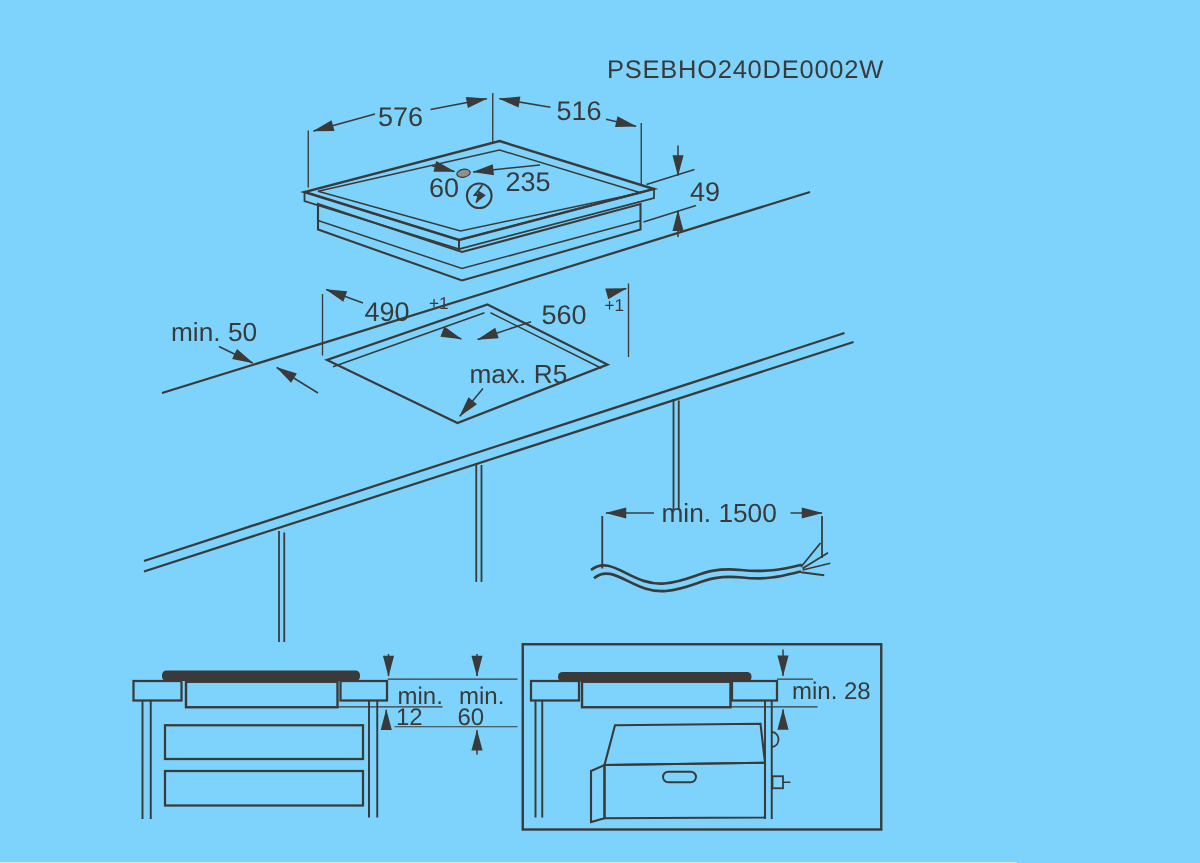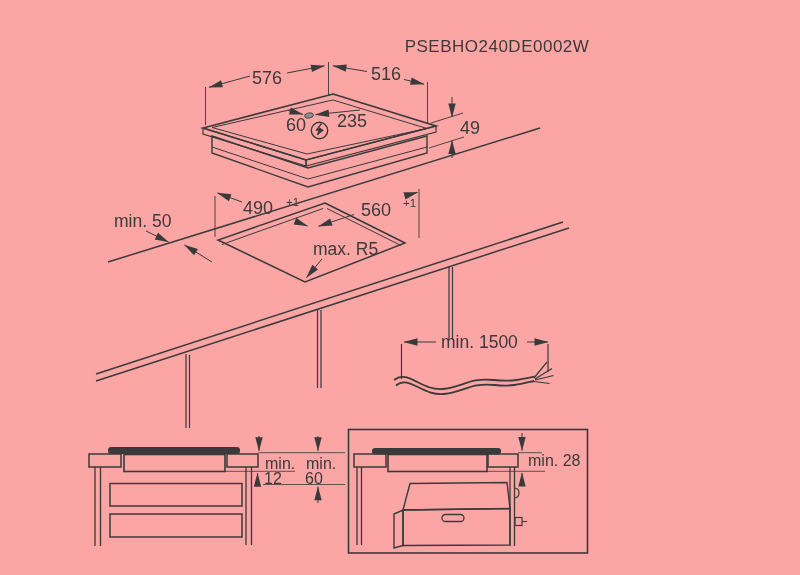--- a/index.html
+++ b/index.html
@@ -1,16 +1,16 @@
 <!DOCTYPE html>
 <html><head>
 <meta charset="utf-8">
 <style>
   html,body{margin:0;padding:0;background:#ffffff;}
-  .stage{position:relative;width:800px;height:575px;background:#fca5a5;overflow:hidden;
+  .stage{position:relative;width:800px;height:575px;background:#7dd3fc;overflow:hidden;
          font-family:"Liberation Sans", sans-serif;}
   svg{display:block;}
   .ln  {stroke:#3a3a3a;fill:none;}
   .w16 {stroke-width:1.6;} .w15{stroke-width:1.5;} .w14{stroke-width:1.4;}
   .w13 {stroke-width:1.3;} .w12{stroke-width:1.2;} .w10{stroke-width:1;}
   .w09 {stroke-width:0.9;} .w08{stroke-width:0.8;} .w18{stroke-width:1.8;}
   .glass{fill:#3a3a3a;stroke:none;}
   .txt  {fill:#3a3a3a;font-family:"Liberation Sans", sans-serif;}
   .dim  {font-size:18px;}
   .ann  {font-size:17.5px;}

